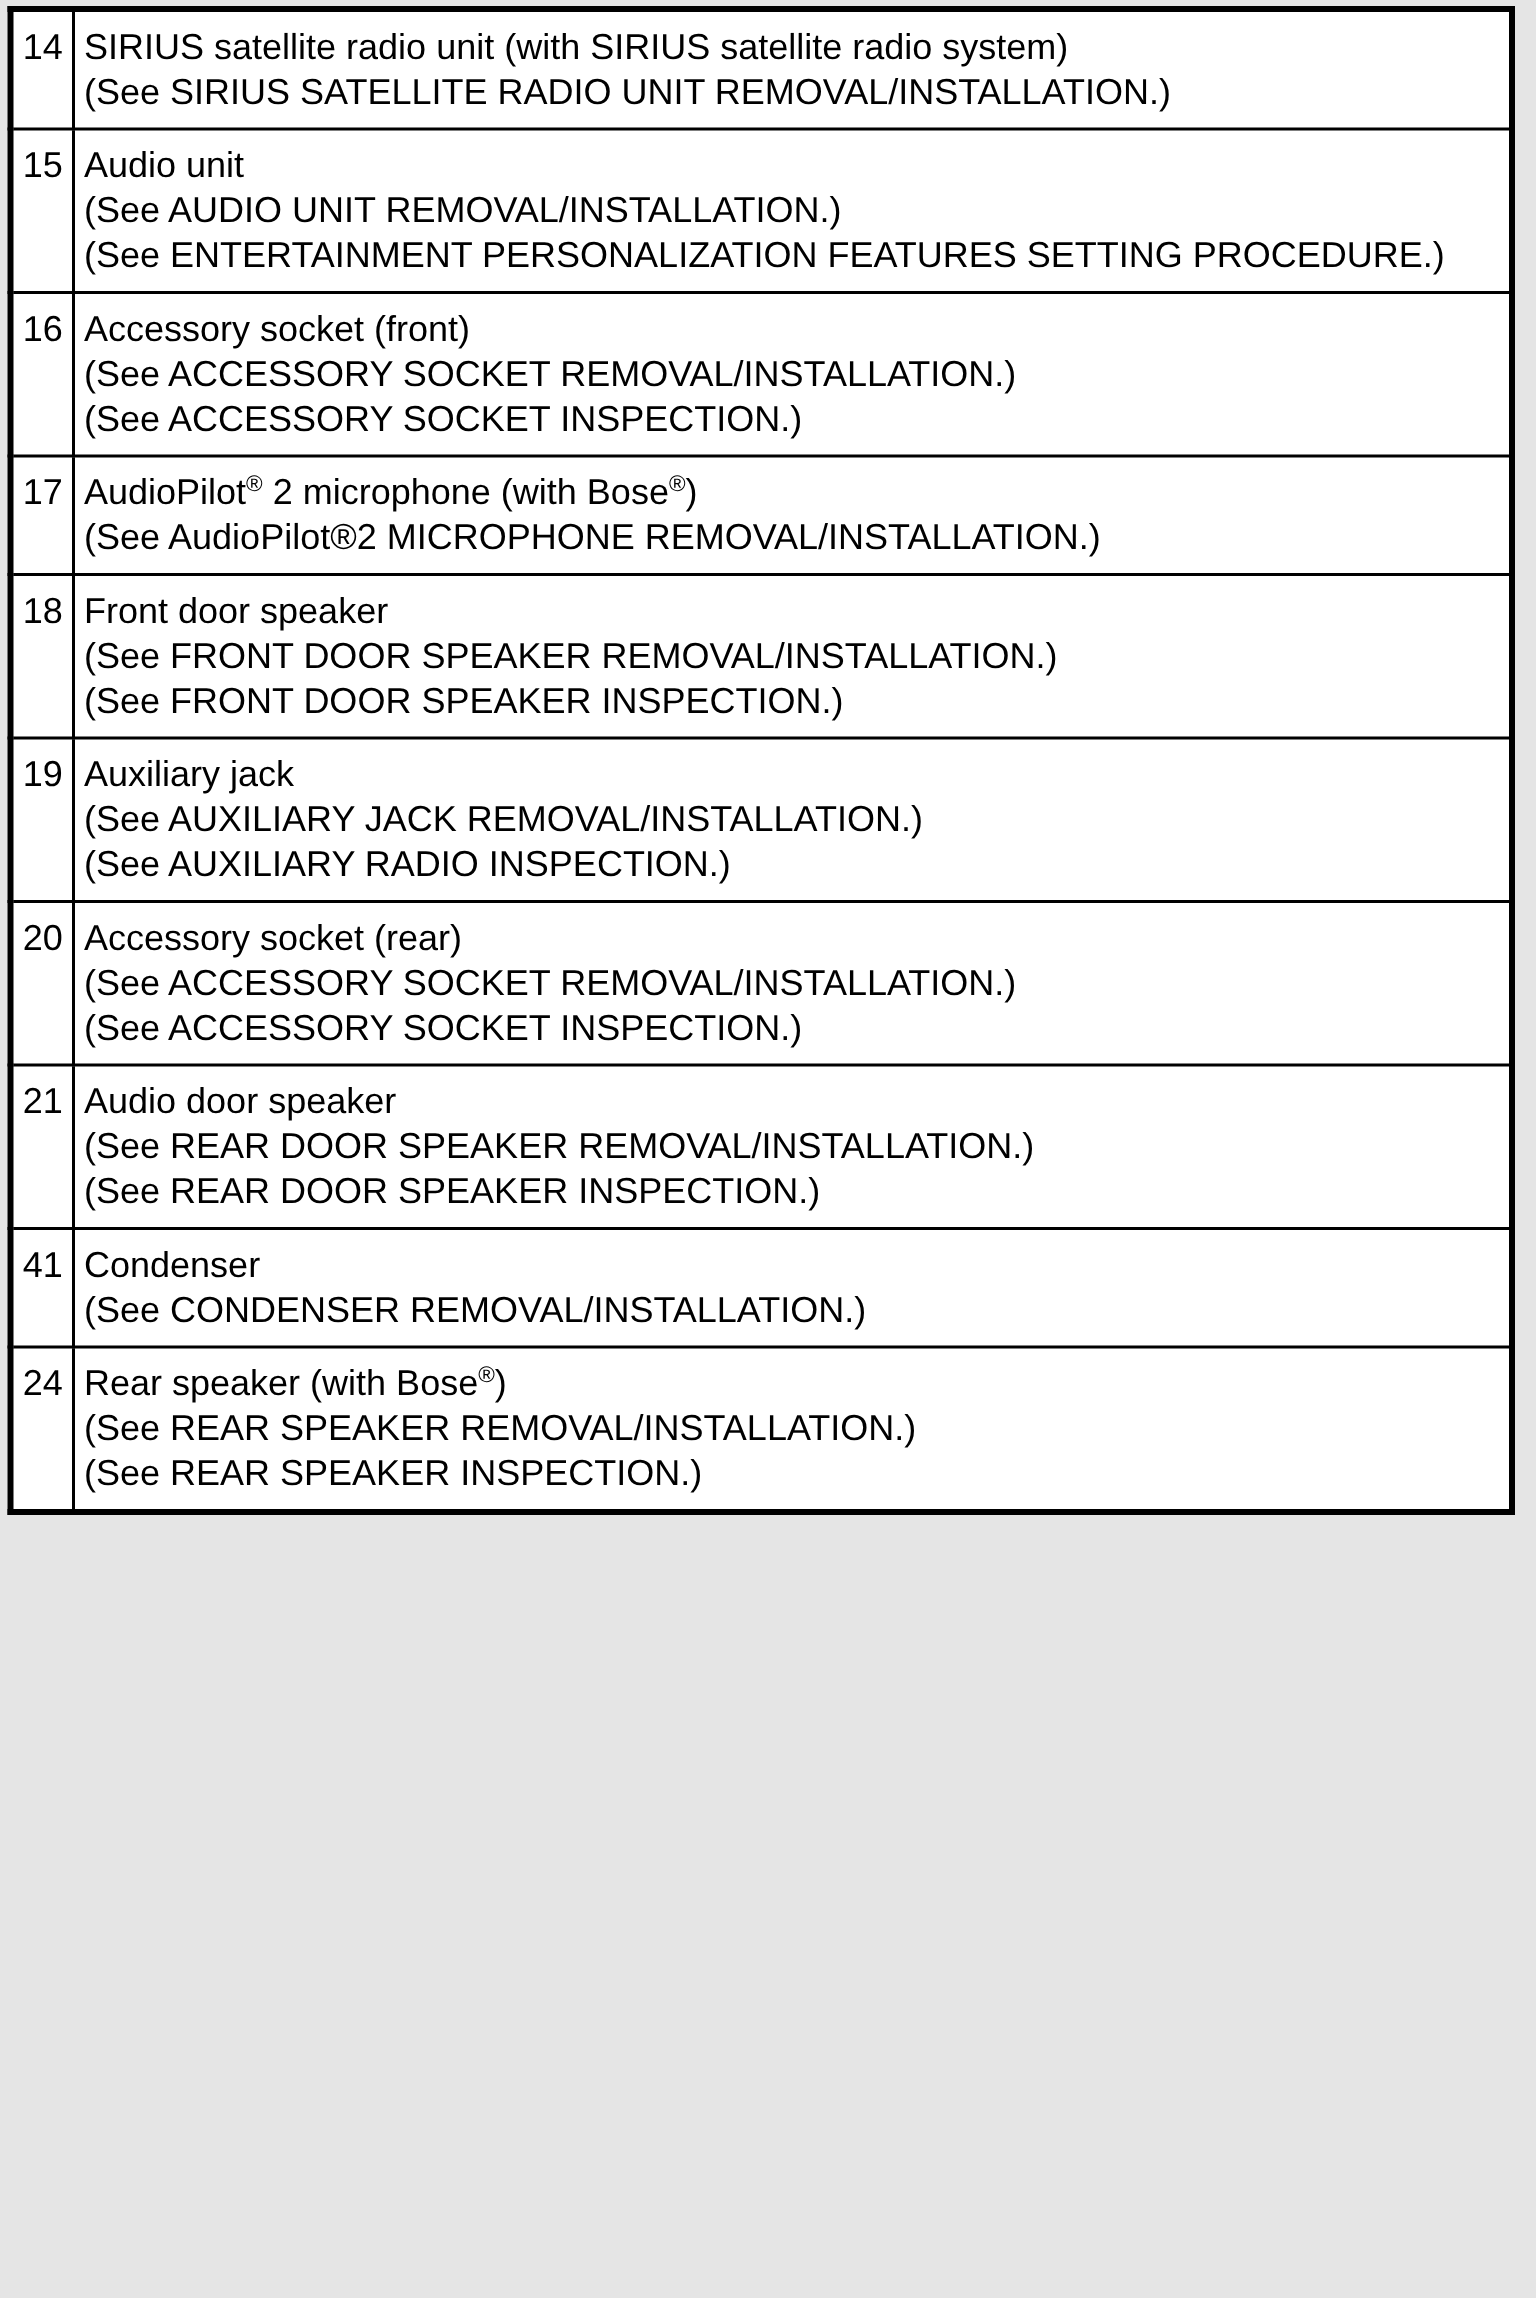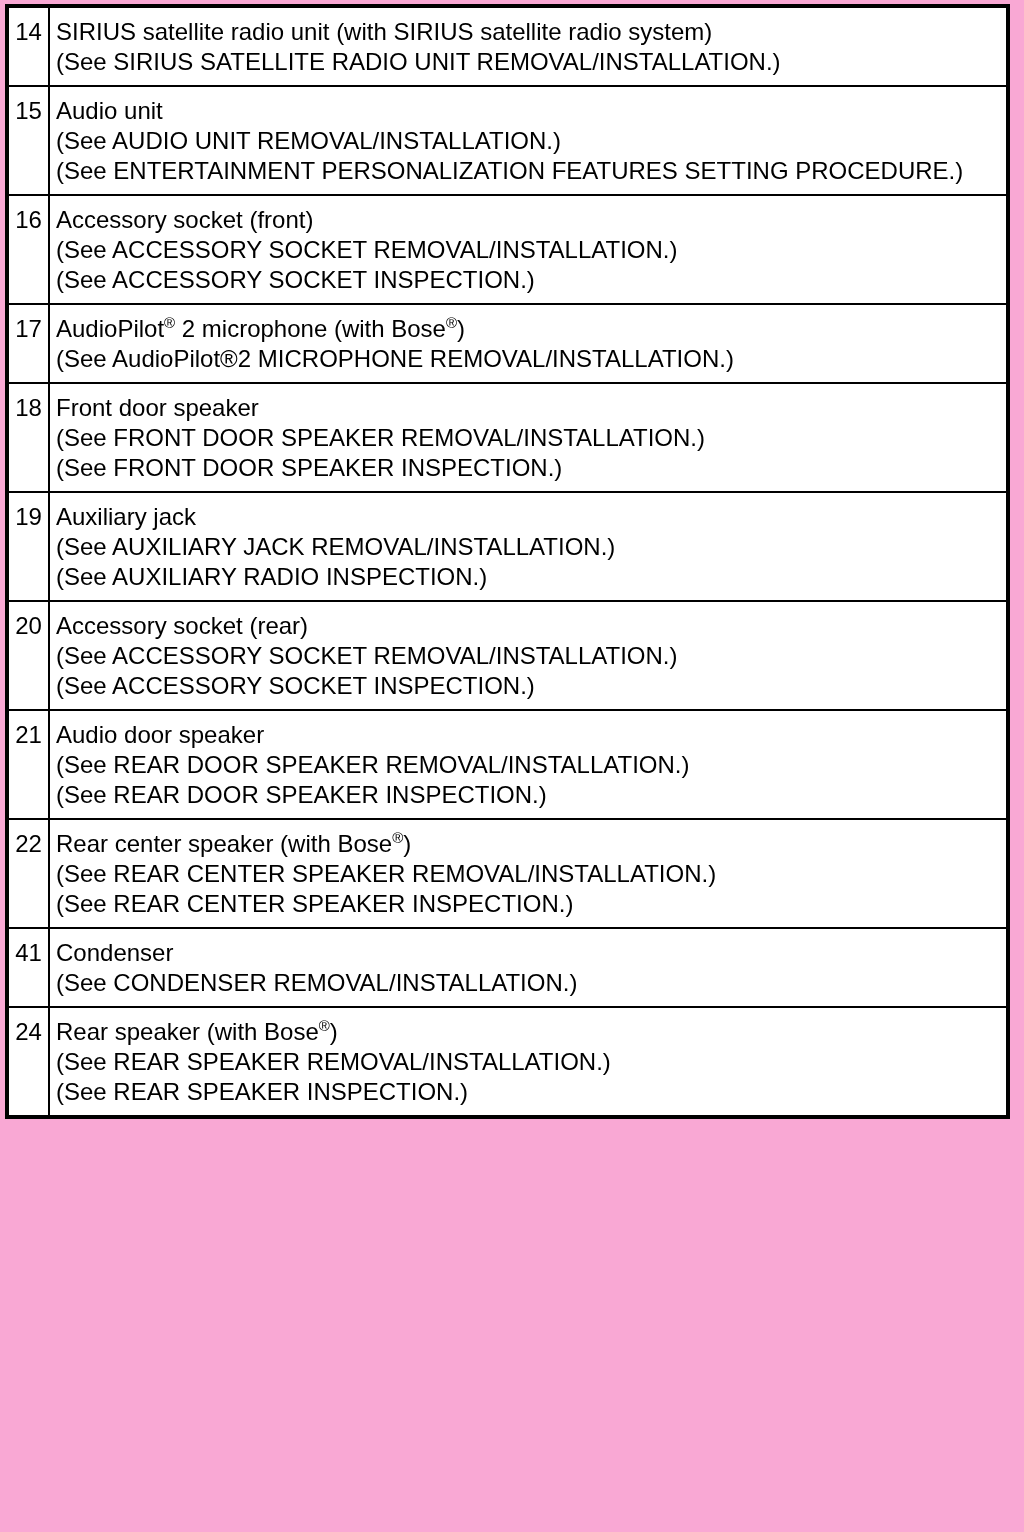--- a/index.html
+++ b/index.html
@@ -8,21 +8,21 @@
     background: #ffffff;
     width: 1024px;
     height: 1532px;
     font-family: "Liberation Sans", "DejaVu Sans", sans-serif;
     color: #000000;
   }
   .sheet {
     position: relative;
     width: 1024px;
     height: 1532px;
-    background: #f9a8d4;
+    background: #e5e5e5;
     overflow: hidden;
   }
   table.parts-table {
     position: absolute;
     left: 5px;
     top: 4px;
     width: 1005px;
     border-collapse: collapse;
     table-layout: fixed;
     background: #ffffff;
@@ -122,28 +122,20 @@
         </tr>
         <tr>
           <td class="num-cell">21</td>
           <td class="desc-cell">
             <div class="desc-line">Audio door speaker</div>
             <div class="desc-line">(See REAR DOOR SPEAKER REMOVAL/INSTALLATION.)</div>
             <div class="desc-line">(See REAR DOOR SPEAKER INSPECTION.)</div>
           </td>
         </tr>
         <tr>
-          <td class="num-cell">22</td>
-          <td class="desc-cell">
-            <div class="desc-line">Rear center speaker (with Bose<sup class="reg-mark">®</sup>)</div>
-            <div class="desc-line">(See REAR CENTER SPEAKER REMOVAL/INSTALLATION.)</div>
-            <div class="desc-line">(See REAR CENTER SPEAKER INSPECTION.)</div>
-          </td>
-        </tr>
-        <tr>
           <td class="num-cell">41</td>
           <td class="desc-cell">
             <div class="desc-line">Condenser</div>
             <div class="desc-line">(See CONDENSER REMOVAL/INSTALLATION.)</div>
           </td>
         </tr>
         <tr>
           <td class="num-cell">24</td>
           <td class="desc-cell">
             <div class="desc-line">Rear speaker (with Bose<sup class="reg-mark">®</sup>)</div>

